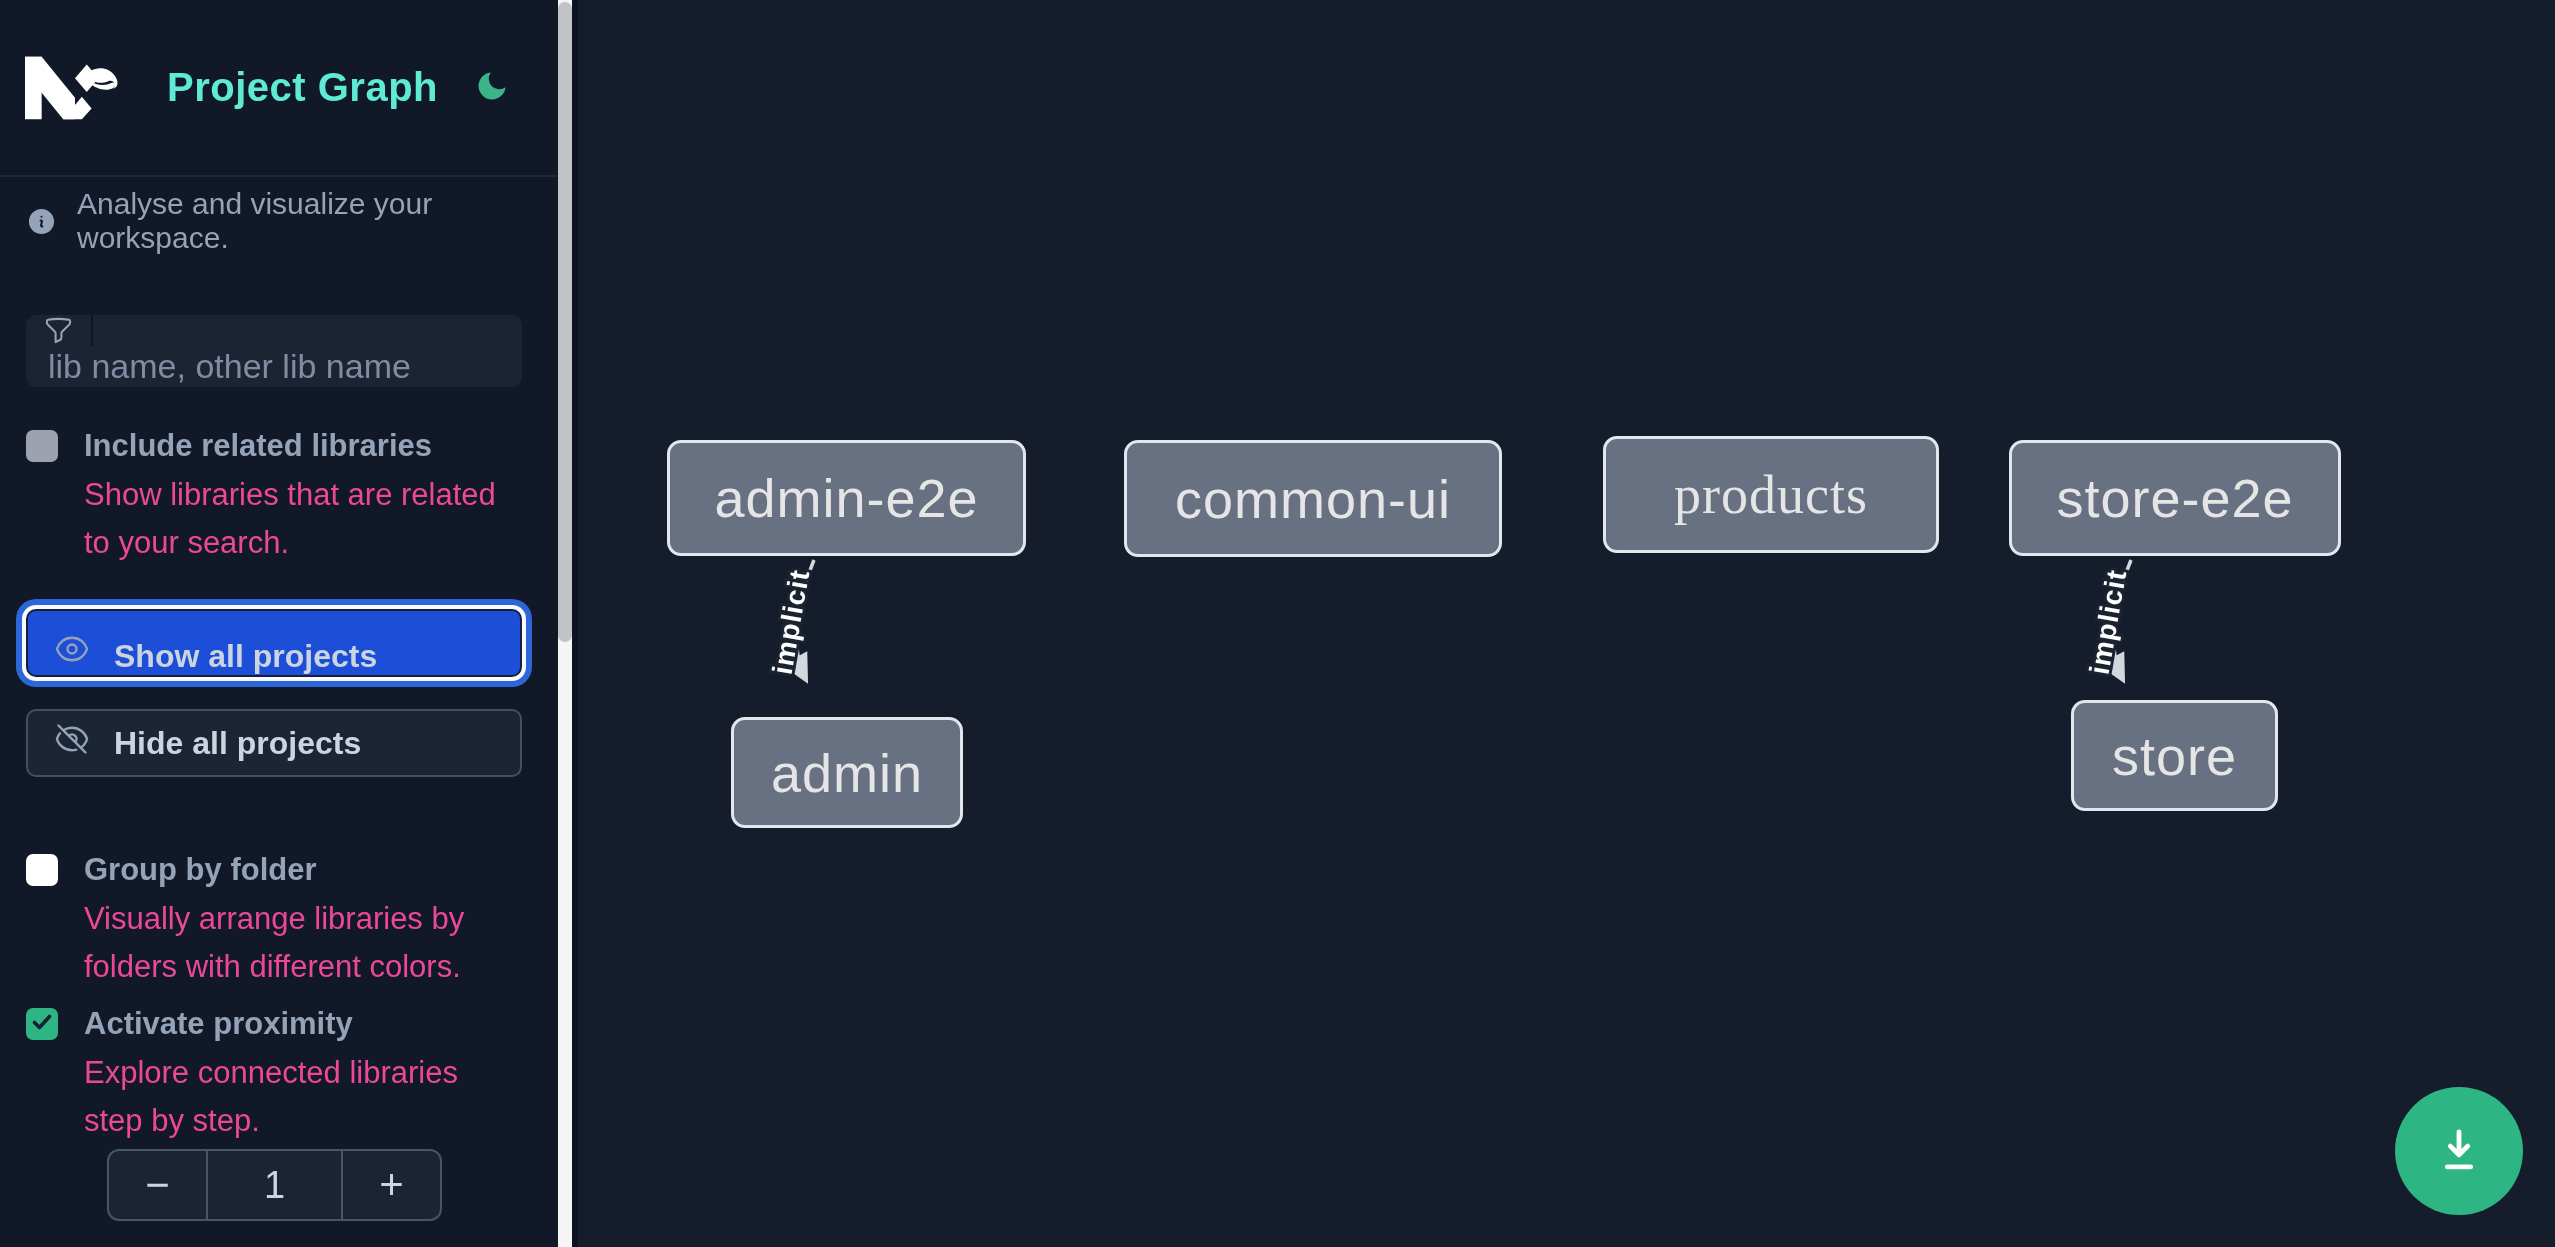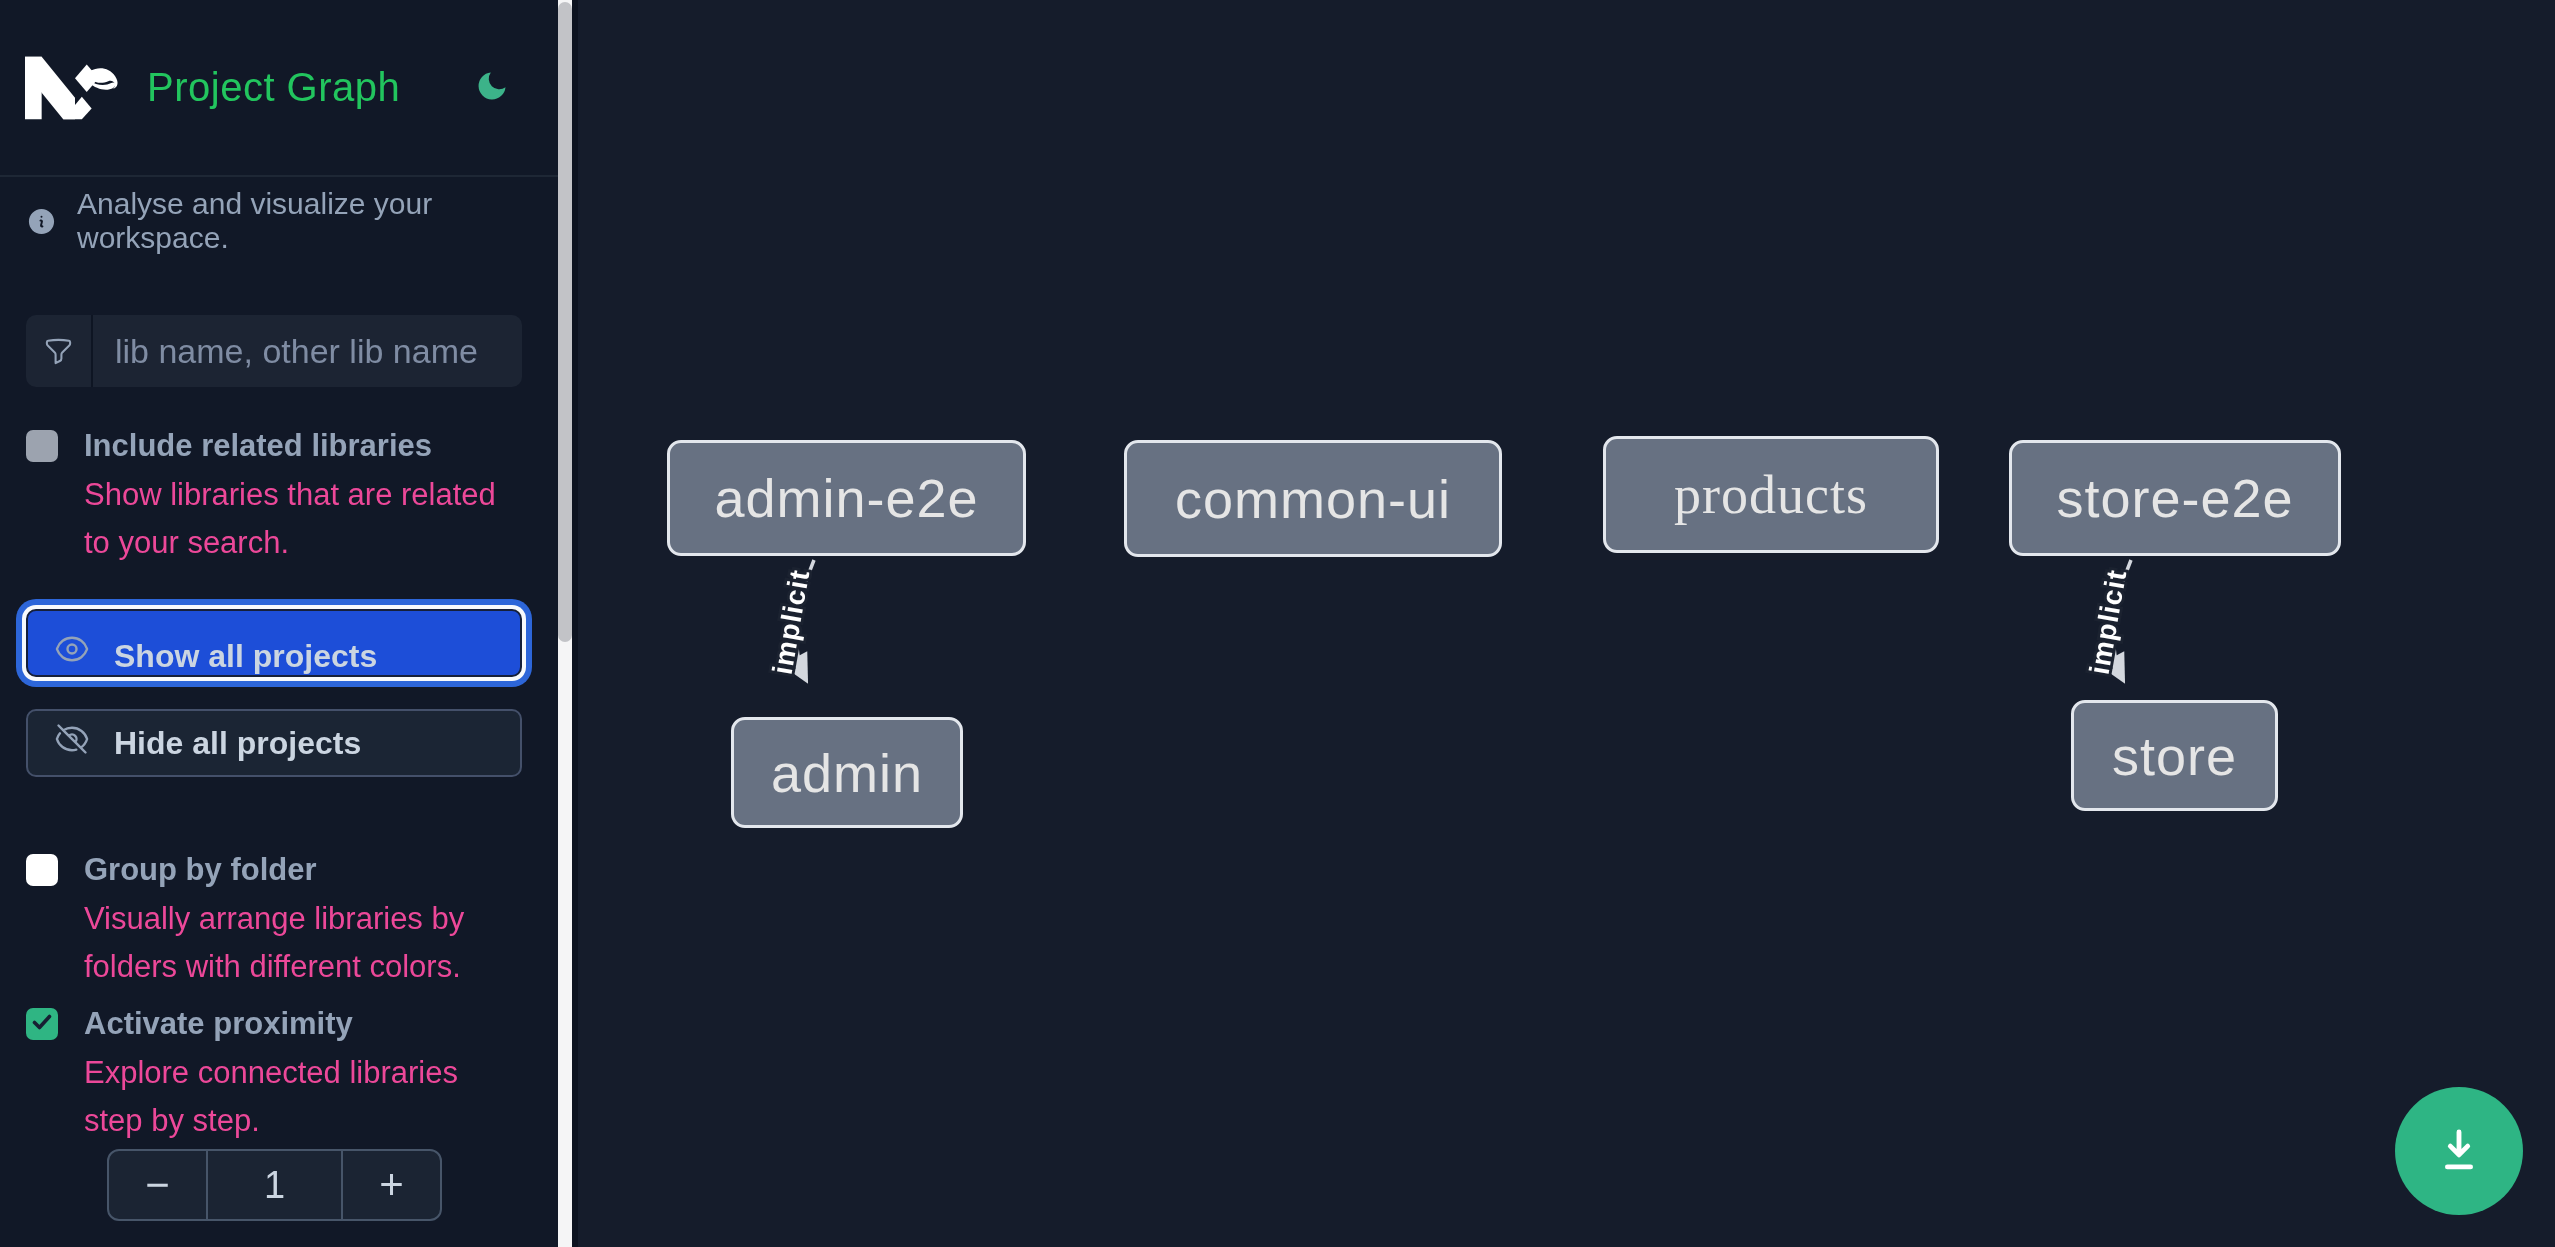--- a/index.html
+++ b/index.html
@@ -27,37 +27,37 @@
     position:absolute; left:572px; top:0; width:6px; height:1247px;
     background:#0d1320; z-index:4;
   }
 
   .sb-header {
     height:177px; border-bottom:2px solid #1e2735;
     display:flex; align-items:center; padding:0 44px 0 25px;
   }
   .logo-svg { width:98px; height:64px; display:block; }
   .app-title {
-    font-size:40px; font-weight:400; color:#22c55e;
-    margin-left:24px; letter-spacing:.5px; white-space:nowrap;
+    font-size:40px; font-weight:700; color:#5eead4;
+    margin-left:44px; letter-spacing:.5px; white-space:nowrap;
   }
   .theme-btn {
     margin-left:auto; background:none; border:none; cursor:pointer;
     width:44px; height:44px; display:flex; align-items:center; justify-content:center;
   }
 
   .sb-content { padding:26px 36px 0 26px; }
 
   .tagline-row { display:flex; align-items:center; gap:20px; height:36px; }
   .info-icon svg { width:31px; height:31px; display:block; }
   .tagline { font-size:30px; color:#94a3b8; }
 
   .filter-box {
     margin-top:76px; display:flex; height:72px;
-    border-radius:10px; overflow:hidden; background:#1c2433;
+    border-radius:10px; overflow:hidden; background:#1c2433;flex-direction:column;
   }
   .filter-icon-seg {
     width:67px; flex:none; display:flex; align-items:center; justify-content:center;
     border-right:2px solid #0e1523;
   }
   .filter-icon-seg svg { width:31px; height:31px; }
   .filter-input {
     flex:1; background:transparent; border:none; outline:none;
     color:#cbd5e1; font-size:34px; padding:0 22px;
     font-family:"Liberation Sans", sans-serif;

